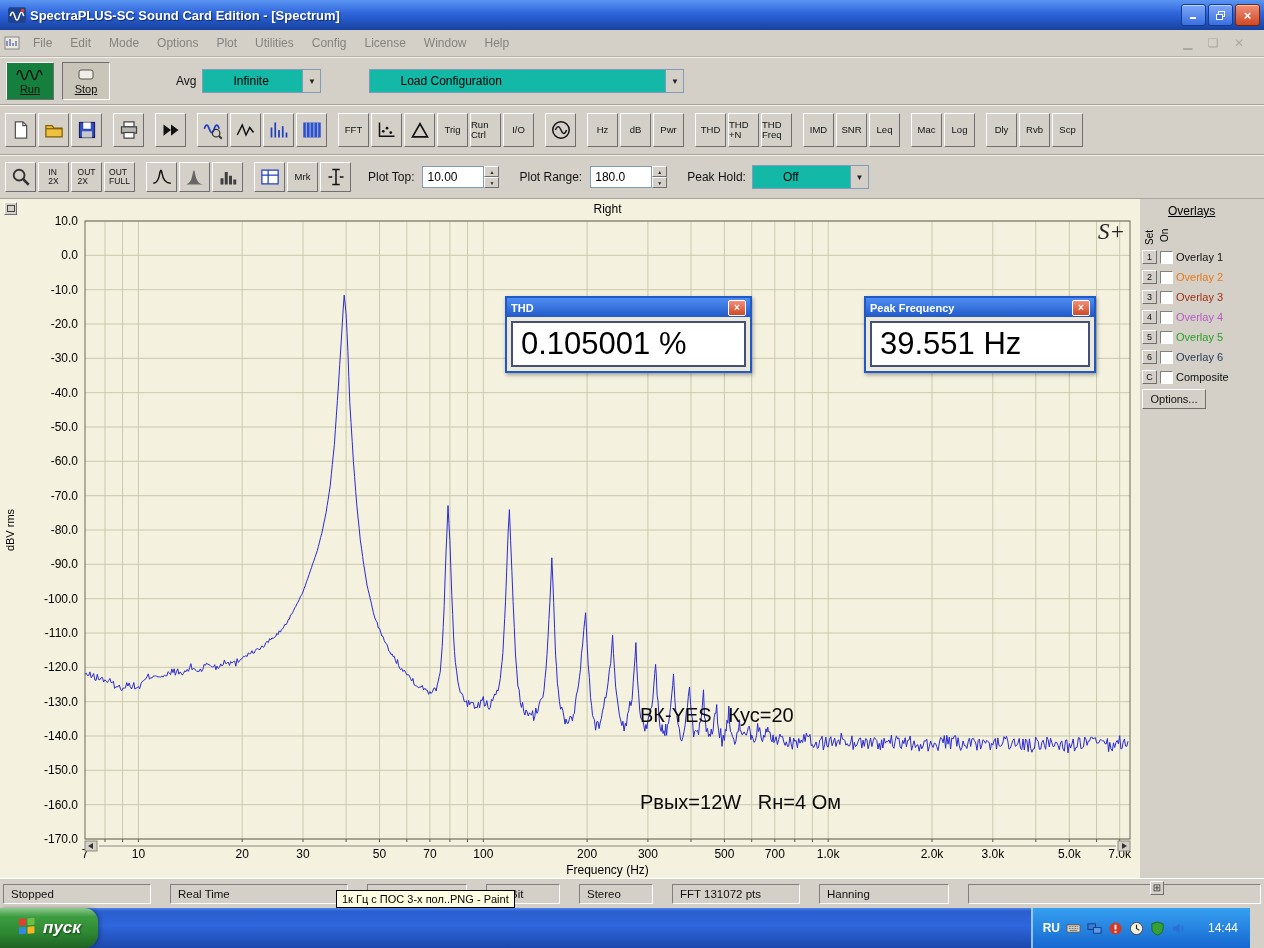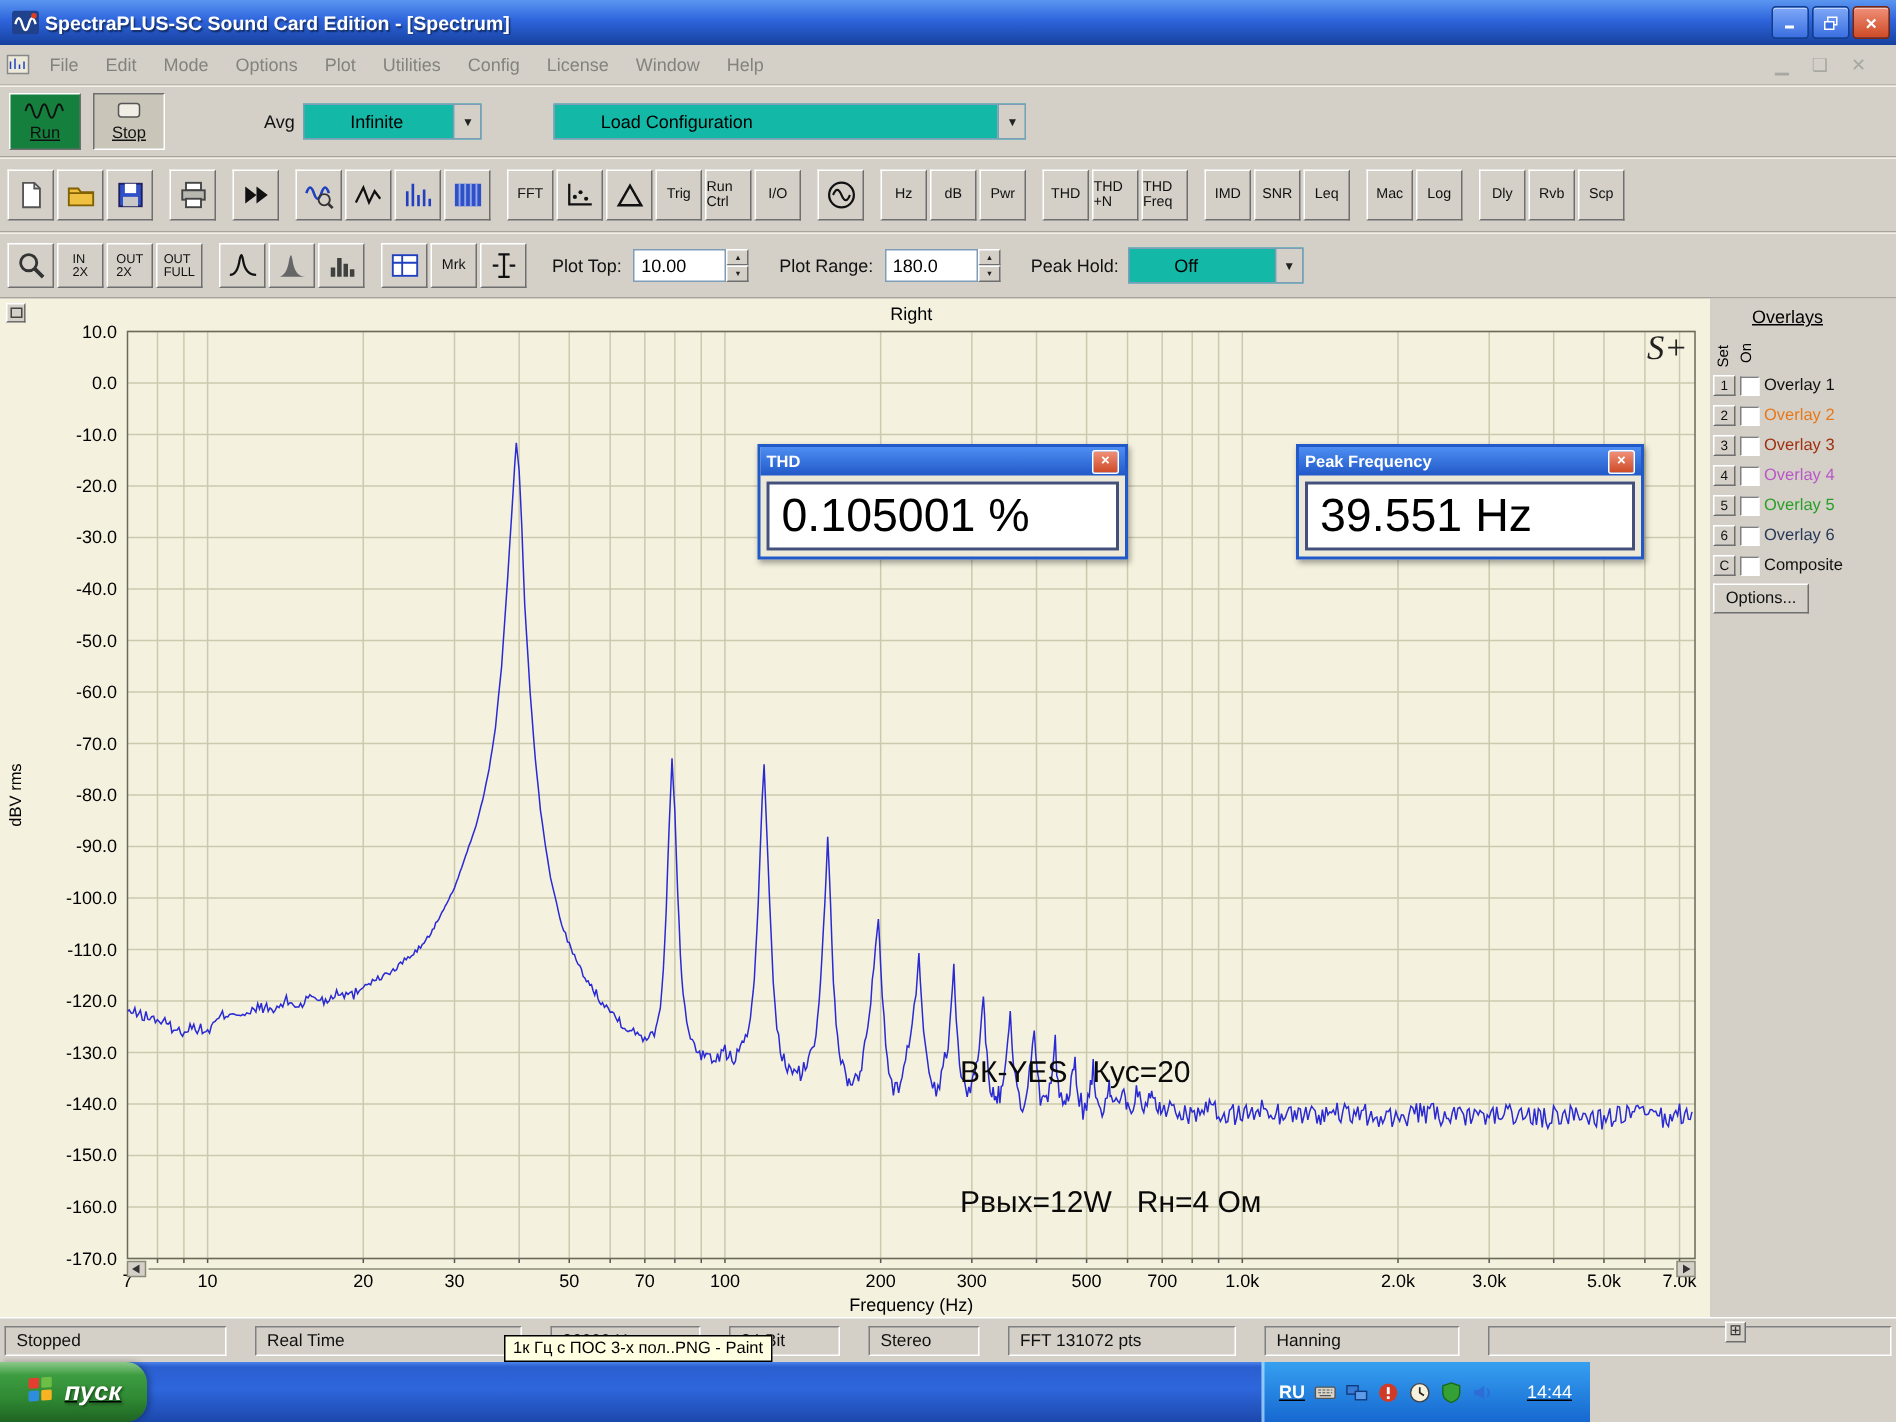--- a/index.html
+++ b/index.html
@@ -73,21 +73,21 @@
 
   
   #statusbar{position:absolute;left:0;top:878px;width:1264px;height:30px;background:#D4D0C8;display:flex;align-items:center;padding:0 3px;box-sizing:border-box;gap:19px;border-top:1px solid #fff;}
   .sb-panel{height:20px;border:1px solid;border-color:#808080 #FFFFFF #FFFFFF #808080;font-size:11.5px;color:#111;display:flex;align-items:center;padding:0 7px;box-sizing:border-box;white-space:nowrap;overflow:hidden;flex:0 0 auto;}
   .sb-fill{flex:1 1 auto;}
 
   
   #tooltip{position:absolute;left:336px;top:890px;background:#FFFFE1;border:1px solid #000;font-size:11px;color:#000;padding:2px 5px;white-space:nowrap;z-index:60;}
 
   
-  #taskbar{position:absolute;left:0;top:908px;width:1060px;height:40px;background:linear-gradient(180deg,#4C84EC 0%,#2B5FD0 8%,#2E66DC 45%,#1C48AC 100%);display:flex;align-items:center;z-index:50;text-decoration:underline;}
+  #taskbar{position:absolute;left:0;top:908px;width:1250px;height:40px;background:linear-gradient(180deg,#4C84EC 0%,#2B5FD0 8%,#2E66DC 45%,#1C48AC 100%);display:flex;align-items:center;z-index:50;}
   #start-btn{height:40px;width:98px;border:none;border-radius:0 14px 14px 0;background:linear-gradient(180deg,#8CC98C 0%,#3D9C40 22%,#2F8A33 60%,#1F6423 100%);display:flex;align-items:center;justify-content:center;gap:6px;color:#fff;font-size:17px;font-weight:bold;font-style:italic;text-shadow:1px 1px 2px rgba(0,0,0,.5);box-shadow:2px 0 4px rgba(0,0,0,.3);}
   .task-btn{height:29px;margin-top:0;margin-left:6px;width:180px;border:1px solid #1E46A0;border-radius:3px;background:linear-gradient(180deg,#5E92EC,#3A6CD8);color:#fff;font-size:11px;display:flex;align-items:center;gap:5px;padding:0 6px;box-sizing:border-box;white-space:nowrap;overflow:hidden;box-shadow:inset 0 1px 0 rgba(255,255,255,.4);}
   .task-btn.hover{background:linear-gradient(180deg,#8FB2F2,#5F8BDE);}
   .task-btn .tlabel{overflow:hidden;text-overflow:ellipsis;}
   #tray{margin-left:auto;height:40px;background:linear-gradient(180deg,#36A0F0,#1668D0);border-left:2px solid rgba(190,225,255,.7);display:flex;align-items:center;padding:0 12px 0 10px;gap:6px;}
   #tray .lang{color:#fff;font-size:12px;font-weight:bold;}
   .tray-ic{width:15px;height:15px;display:block;}
   .tray-ic svg{width:15px;height:15px;display:block;}
   #clock{color:#fff;font-size:12px;margin-left:16px;}
 </style>
@@ -641,21 +641,21 @@
       <button id="options-btn">Options...</button>
     </div>
   </div>
 
   <div id="statusbar">
       <div class="sb-panel" style="width: 148px;">Stopped</div>
       <div class="sb-panel" style="width: 178px;">Real Time</div>
       <div class="sb-panel" style="width: 100px;">96000 Hz</div>
       <div class="sb-panel" style="width: 74px;">24 Bit</div>
       <div class="sb-panel" style="width: 74px;">Stereo</div>
-      <div class="sb-panel" style="width: 152px;">FFT 131072 pts</div>
+      <div class="sb-panel" style="width: 128px;">FFT 131072 pts</div>
       <div class="sb-panel" style="width: 130px;">Hanning</div>
       <div class="sb-panel sb-fill"></div>
     </div>
   <button id="plot-expand-btn">
       <span>⊞</span>
     </button>
 
 </div>
 
 <div id="tooltip">1к Гц с ПОС 3-х пол..PNG - Paint</div>

